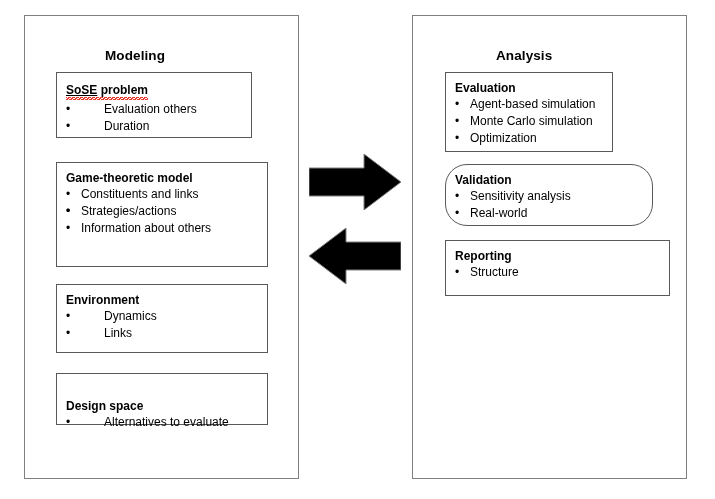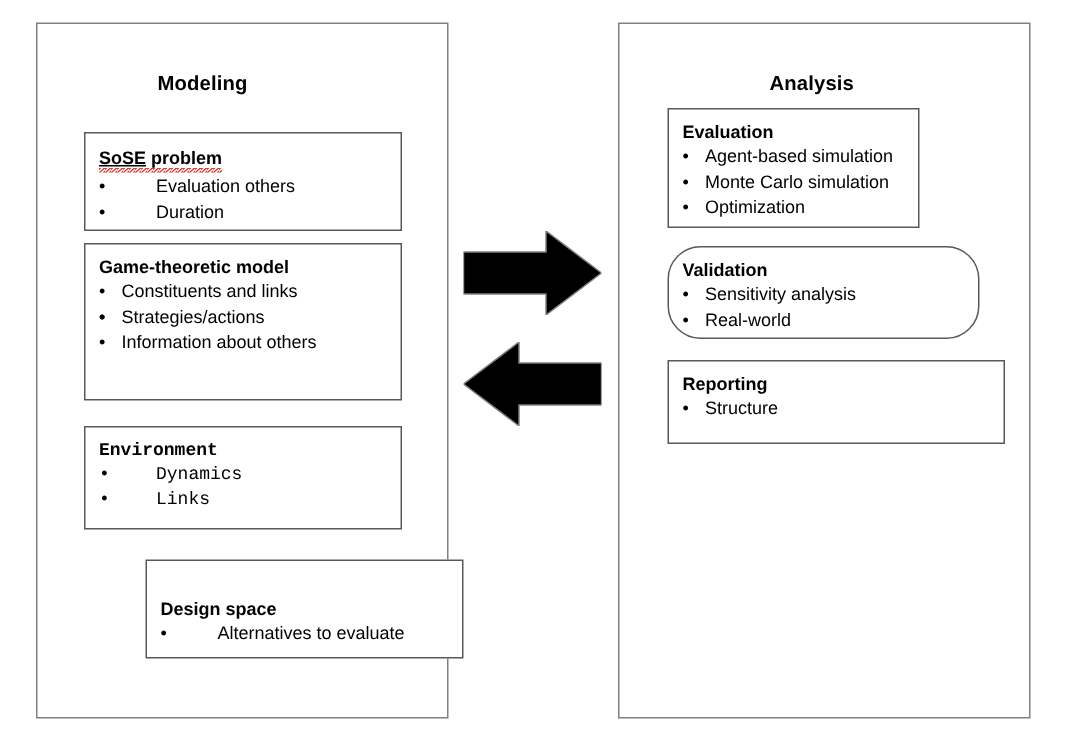--- a/index.html
+++ b/index.html
@@ -109,24 +109,24 @@
 
   .card-inner {
     position: absolute;
     left: 9px;
     right: 6px;
     top: 7px;
   }
   .card-inner.pushdown { top: 24px; }
 
   
-  #card-sose         { left: 56px;  top: 72px;  width: 212px; height: 66px; margin-top: 16px; }
+  #card-sose         { left: 56px;  top: 72px;  width: 196px; height: 66px; }
   #card-gametheory   { left: 56px;  top: 162px; width: 212px; height: 105px; }
-  #card-environment  { left: 56px;  top: 284px; width: 212px; height: 69px; font-family: Liberation Mono, monospace; }
-  #card-designspace  { left: 56px;  top: 373px; width: 212px; height: 66px; margin-left: 41px; }
+  #card-environment  { left: 56px;  top: 284px; width: 212px; height: 69px; }
+  #card-designspace  { left: 56px;  top: 373px; width: 212px; height: 52px; }
 
   
   #card-evaluation   { left: 445px; top: 72px;  width: 168px; height: 80px; }
   #card-validation   { left: 445px; top: 164px; width: 208px; height: 62px; border-radius: 22px; }
   #card-reporting    { left: 445px; top: 240px; width: 225px; height: 56px; }
 
   
   .arrow {
     position: absolute;
   }
@@ -177,21 +177,21 @@
   <div class="card" id="card-designspace">
     <div class="card-inner pushdown">
       <div class="card-title">Design space</div>
       <ul class="bullets indent-wide">
         <li><span class="dot">•</span><span>Alternatives to evaluate</span></li>
       </ul>
     </div>
   </div>
 
   <div class="phase" id="phase-analysis"></div>
-  <div class="phase-title" style="left:465px; top:48px;">Analysis</div>
+  <div class="phase-title" style="left:448px; top:48px;">Analysis</div>
 
   <div class="card" id="card-evaluation">
     <div class="card-inner">
       <div class="card-title">Evaluation</div>
       <ul class="bullets indent-narrow">
         <li><span class="dot">•</span><span>Agent-based simulation</span></li>
         <li><span class="dot">•</span><span>Monte Carlo simulation</span></li>
         <li><span class="dot">•</span><span>Optimization</span></li>
       </ul>
     </div>

